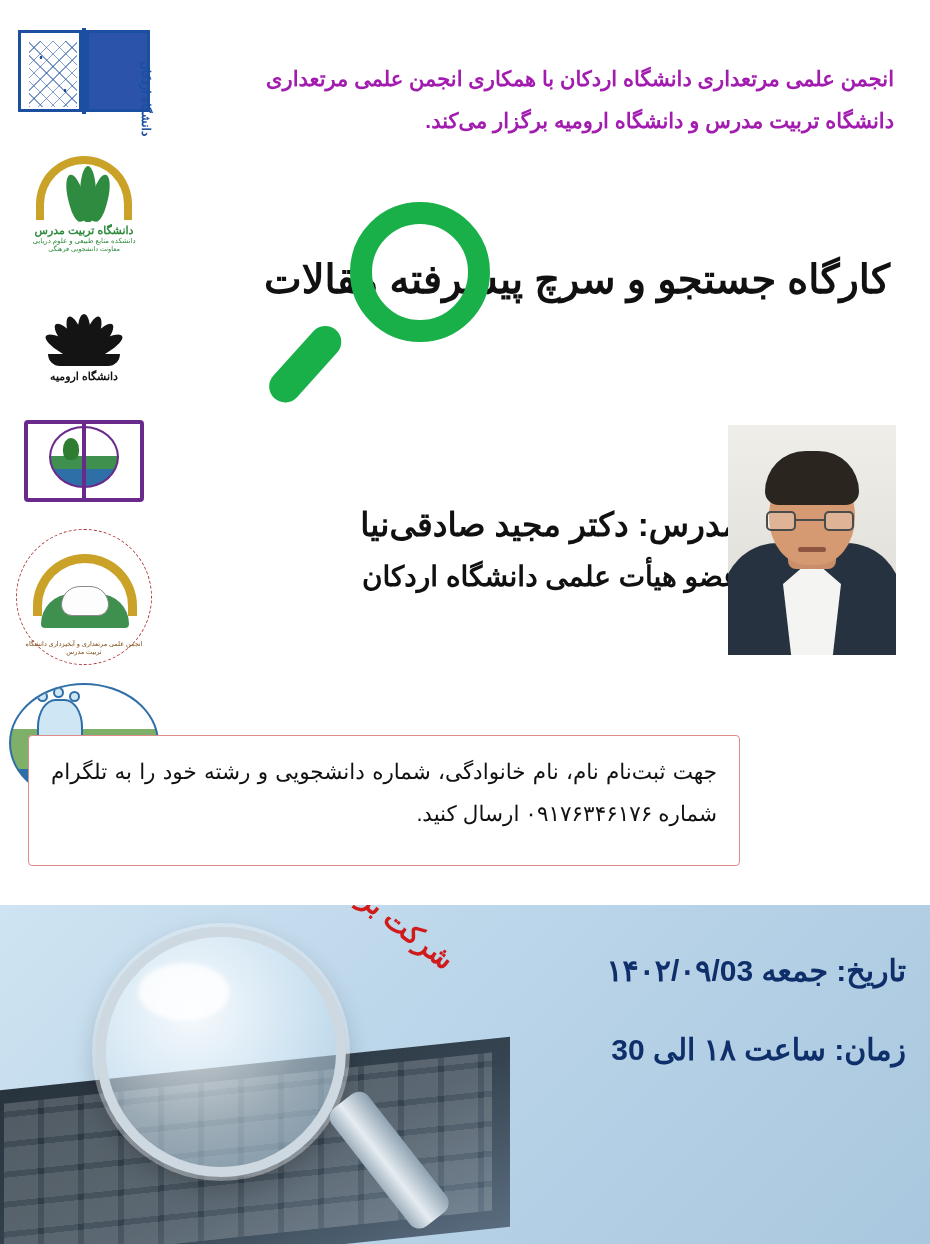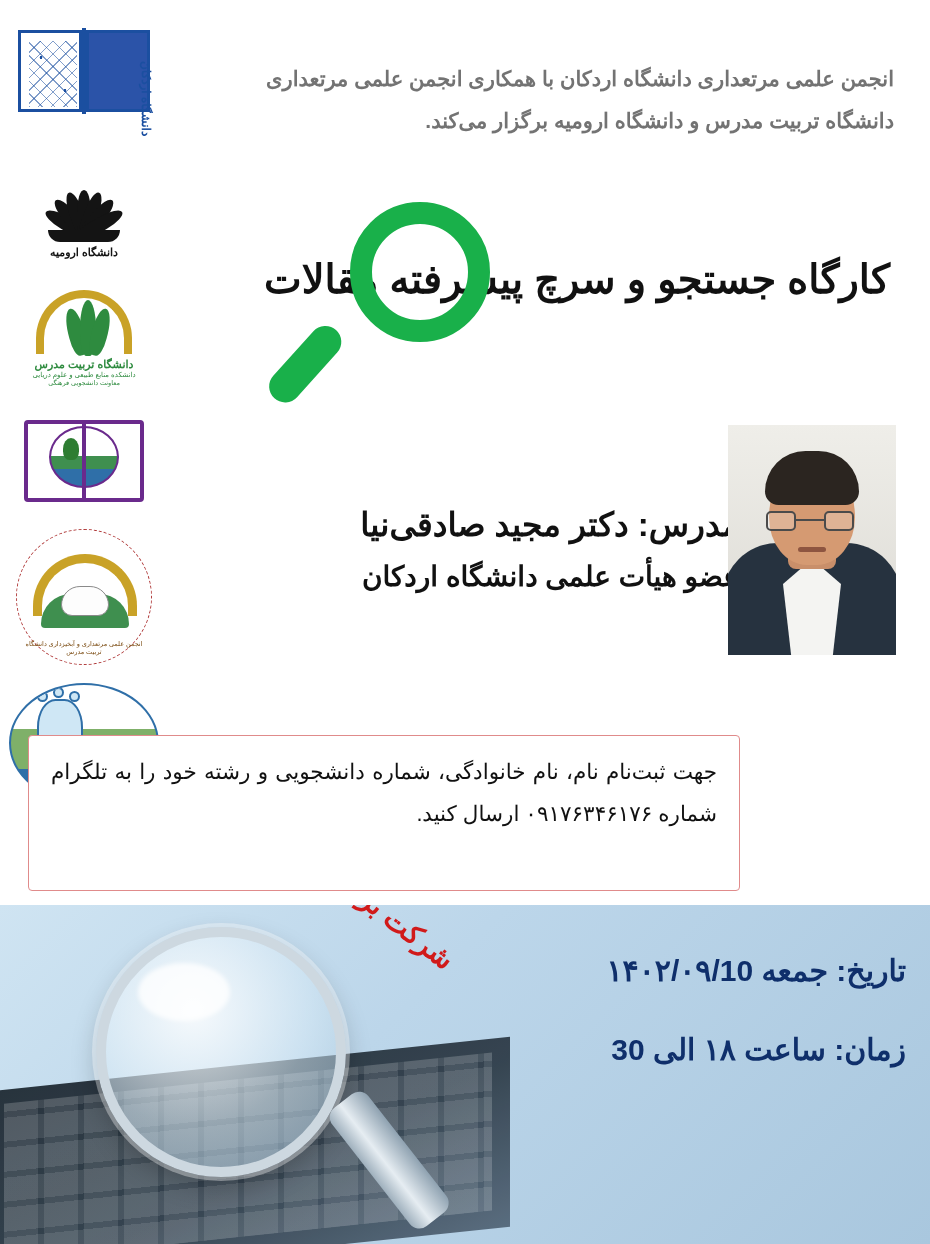--- a/index.html
+++ b/index.html
@@ -179,21 +179,21 @@
     font-size: 6px; color: #1c4f7c; letter-spacing: .2px;
   }
 
   
   .header-text {
     position: absolute;
     right: 36px; top: 58px;
     width: 700px;
     text-align: right;
     direction: rtl;
-    color: #737373;
+    color: #a21caf;
     font-size: 21px;
     font-weight: bold;
     line-height: 2.0;
   }
 
   
   .title-row {
     position: absolute;
     right: 40px; top: 252px;
     width: 740px; height: 90px;
@@ -280,21 +280,21 @@
   }
   .p-mouth {
     position: absolute; left: 50%; top: 122px; transform: translateX(-50%);
     width: 28px; height: 5px; background: #8e5540; border-radius: 3px;
   }
 
   
   .reg-box {
     position: absolute;
     right: 190px; top: 735px;
-    width: 712px; height: 156px;
+    width: 712px; height: 131px;
     border: 1px solid #e08b8b;
     border-radius: 4px;
     background: #ffffff;
     padding: 16px 22px;
     direction: rtl; text-align: right;
   }
   .reg-text {
     font-size: 21.5px; color: #111111; line-height: 1.95;
     text-align: justify;
   }
@@ -374,46 +374,46 @@
 
     <div class="logo-slot logo1">
       <div class="l1-book">
         <div class="l1-left">
             <div class="l1-pattern"></div>
           </div>
         <div class="l1-right"></div>
         <div class="l1-spine"></div>
       </div>
       <div class="l1-caption">دانشگاه اردکان</div>
+    </div>
+
+    <div class="logo-slot logo2">
+      <div class="l2-mark">
+        <div class="l2-arch"></div>
+        <div class="l2-leaf a"></div>
+        <div class="l2-leaf b"></div>
+        <div class="l2-leaf c"></div>
+      </div>
+      <div class="l2-t1">دانشگاه تربیت مدرس</div>
+      <div class="l2-t2">دانشکده منابع طبیعی و علوم دریایی</div>
+      <div class="l2-t3">معاونت دانشجویی فرهنگی</div>
     </div>
 
     <div class="logo-slot logo3">
       <div class="l3-mark">
         <div class="l3-petal" style="transform:rotate(-60deg)"></div>
         <div class="l3-petal" style="transform:rotate(-40deg)"></div>
         <div class="l3-petal" style="transform:rotate(-20deg)"></div>
         <div class="l3-petal" style="transform:rotate(0deg)"></div>
         <div class="l3-petal" style="transform:rotate(20deg)"></div>
         <div class="l3-petal" style="transform:rotate(40deg)"></div>
         <div class="l3-petal" style="transform:rotate(60deg)"></div>
         <div class="l3-base"></div>
       </div>
       <div class="l3-caption">دانشگاه ارومیه</div>
-    </div>
-
-    <div class="logo-slot logo2">
-      <div class="l2-mark">
-        <div class="l2-arch"></div>
-        <div class="l2-leaf a"></div>
-        <div class="l2-leaf b"></div>
-        <div class="l2-leaf c"></div>
-      </div>
-      <div class="l2-t1">دانشگاه تربیت مدرس</div>
-      <div class="l2-t2">دانشکده منابع طبیعی و علوم دریایی</div>
-      <div class="l2-t3">معاونت دانشجویی فرهنگی</div>
     </div>
 
     <div class="logo-slot logo4">
       <div class="l4-wrap">
         <div class="l4-book"></div>
         <div class="l4-circle">
             <div class="l4-tree"></div>
           </div>
         <div class="l4-spine"></div>
       </div>
@@ -476,21 +476,21 @@
   <div class="bottom">
     <div class="b-keyboard">
       <div class="b-keys"></div>
     </div>
     <div class="b-glass">
       <div class="b-glass-hi"></div>
     </div>
     <div class="b-handle"></div>
 
     <div class="b-info">
-      <div class="b-line">تاریخ: جمعه ۱۴۰۲/۰۹/10</div>
+      <div class="b-line">تاریخ: جمعه ۱۴۰۲/۰۹/03</div>
       <div class="b-line">زمان: ساعت ۱۸ الی 30</div>
     </div>
 
     <div class="b-stamp">
       <span class="s1">شرکت برای عموم آزاد و رایگان است.</span>
     </div>
   </div>
 
 </div>
 

